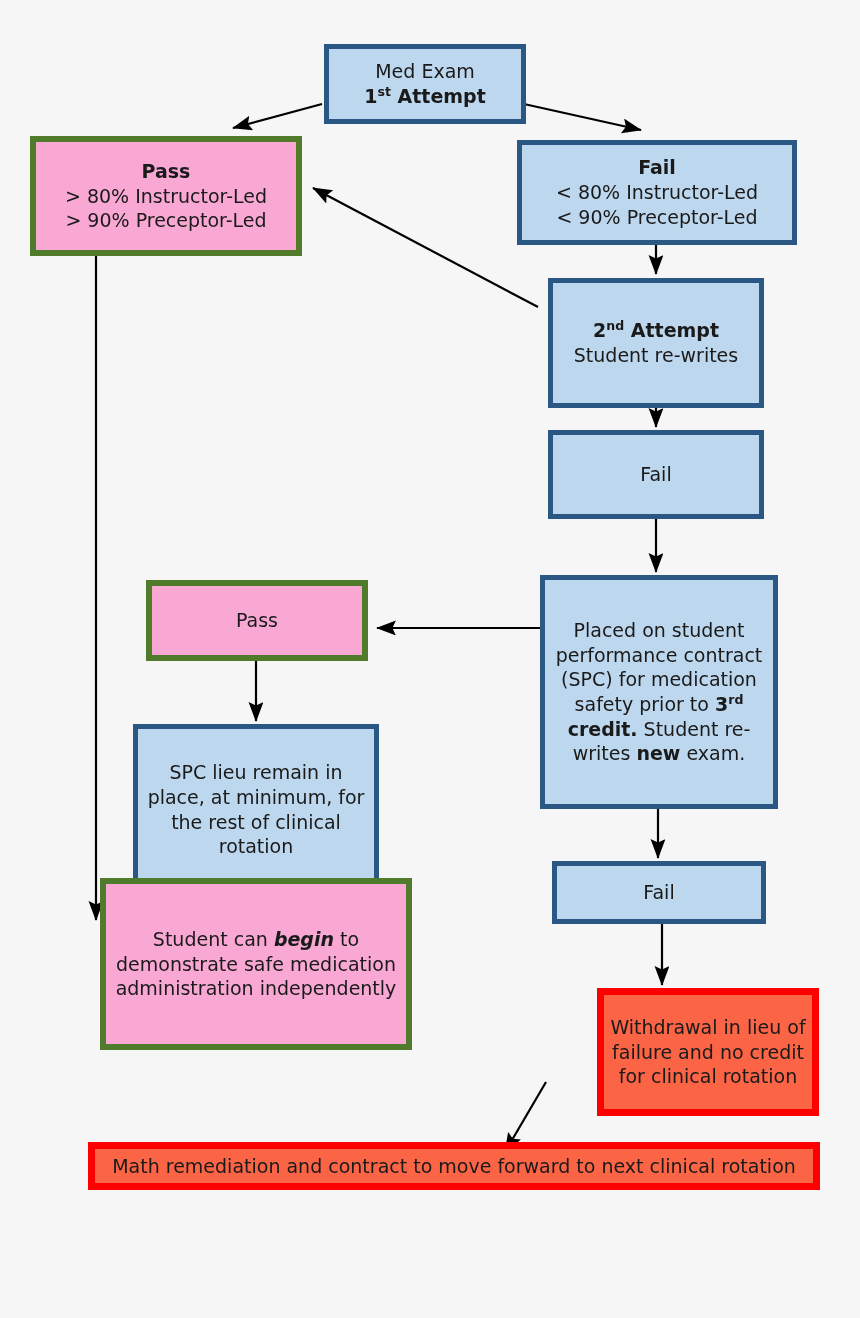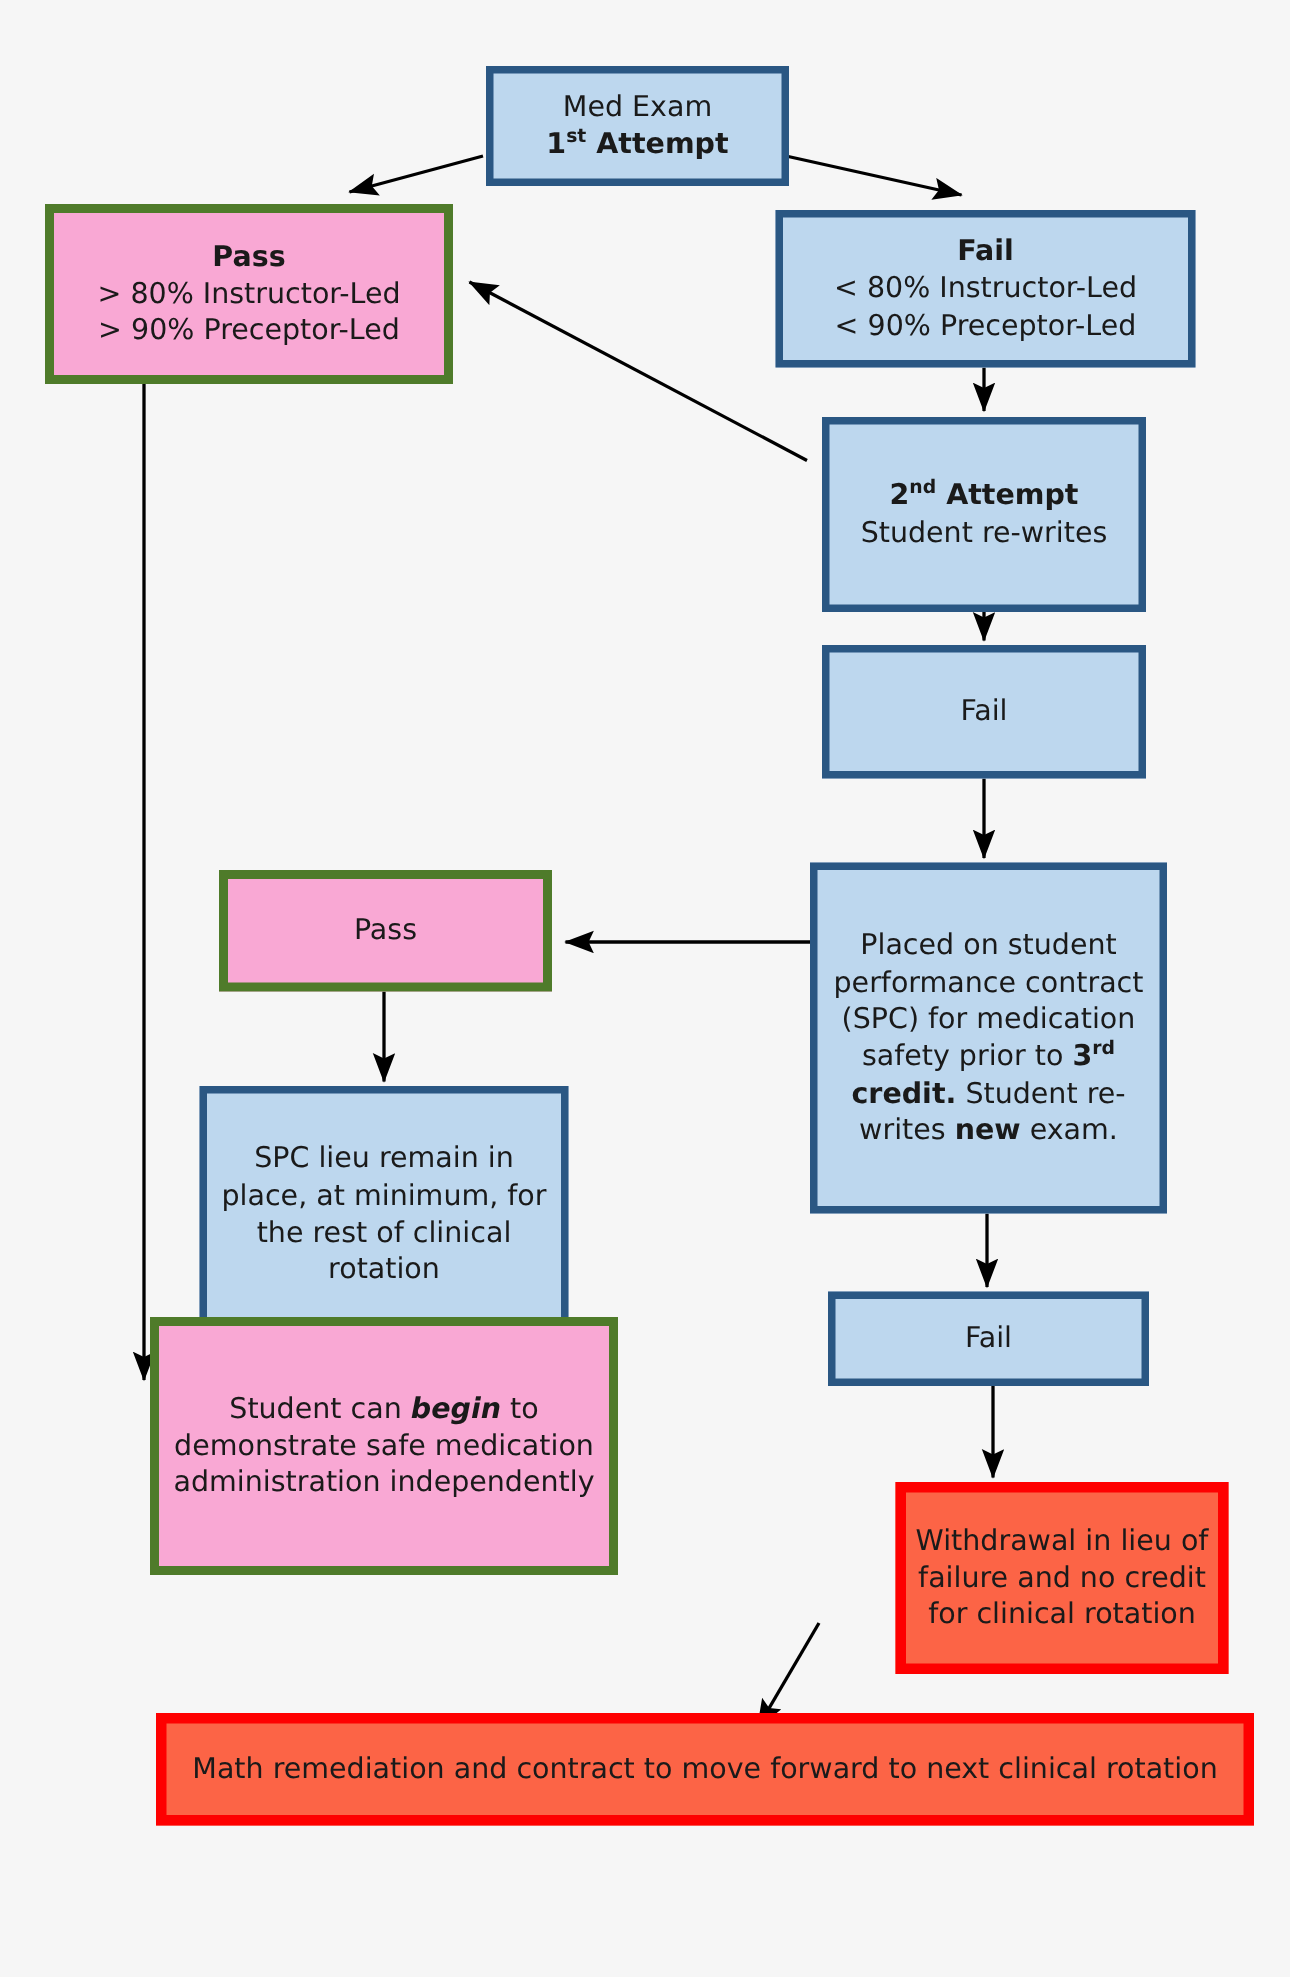--- a/index.html
+++ b/index.html
@@ -176,19 +176,19 @@
       <span class="ln">Fail</span>
     </div>
   </div>
 
   <div class="node red" style="left:559px; top:988px; width:222px; height:128px;margin-left:38px;">
     <div class="inner">
       <span>Withdrawal in lieu of failure and no credit for clinical rotation</span>
     </div>
   </div>
 
-  <div class="node red" style="left:104px; top:1142px; width:732px; height:75px;">
+  <div class="node red" style="left:88px; top:1142px; width:732px; height:48px;">
     <div class="inner">
       <span>Math remediation and contract to move forward to next clinical rotation</span>
     </div>
   </div>
 
 </div>
 
 </body></html>

